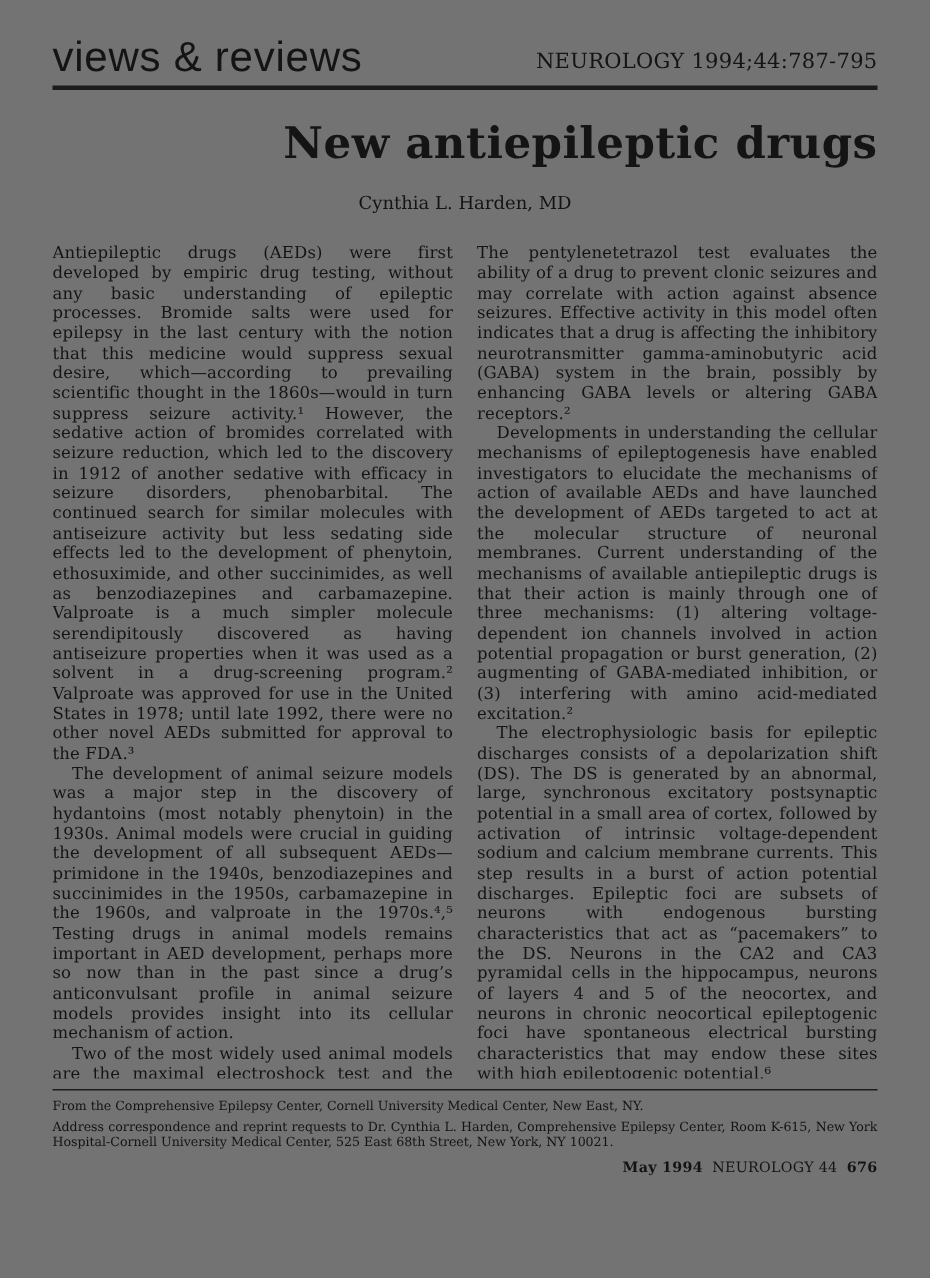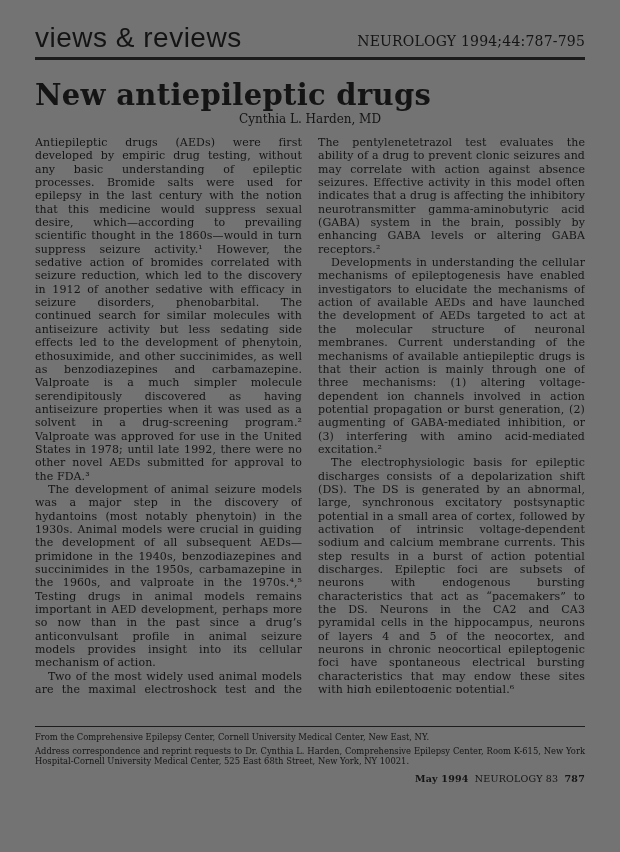--- a/index.html
+++ b/index.html
@@ -33,35 +33,36 @@
     font-size: 14px;
     letter-spacing: 0.2px;
     padding-bottom: 3px;
   }
   .rule-thick { height: 3px; background: #1c1c1c; margin-top: 5px; }
   .rule-thin  { height: 1px; background: #1c1c1c; }
 
   
   .article-title {
     margin: 18px 0 0 0;
-    text-align: left;
+    text-align: right;
     font-size: 29px;
     font-weight: bold;
     letter-spacing: 0.3px;
   }
   .article-author {
+    margin-top: 16px;
     text-align: center;
     font-size: 12px;
   }
 
   
   .columns {
     display: flex;
     gap: 16px;
-    margin-top: 10px;
+    margin-top: 20px;
     height: 557px;
     overflow: hidden;
   }
   .col { width: 267px; overflow: hidden; }
   .body-p {
     margin: 0;
     font-size: 11px;
     line-height: 13.35px;
     text-align: justify;
     letter-spacing: 0.1px;
@@ -124,17 +125,17 @@
   </div>
 
   <footer class="footer">
     <div class="rule-thin"></div>
     <div class="footnotes" id="footnotes">
         <p class="footnote">From the Comprehensive Epilepsy Center, Cornell University Medical Center, New East, NY.</p>
         <p class="footnote">Address correspondence and reprint requests to Dr. Cynthia L. Harden, Comprehensive Epilepsy Center, Room K-615, New York Hospital-Cornell University Medical Center, 525 East 68th Street, New York, NY 10021.</p>
       </div>
     <div class="page-line">
       <span class="bold">May 1994</span>
-      <span>NEUROLOGY 83</span>
-      <span class="bold">787</span>
+      <span>NEUROLOGY 44</span>
+      <span class="bold">676</span>
     </div>
   </footer>
 </div>
 
 </body></html>

